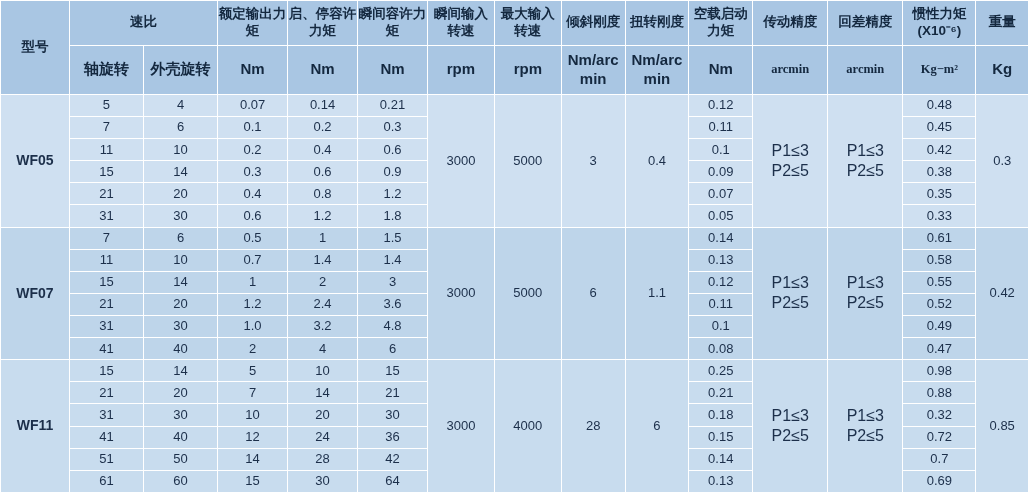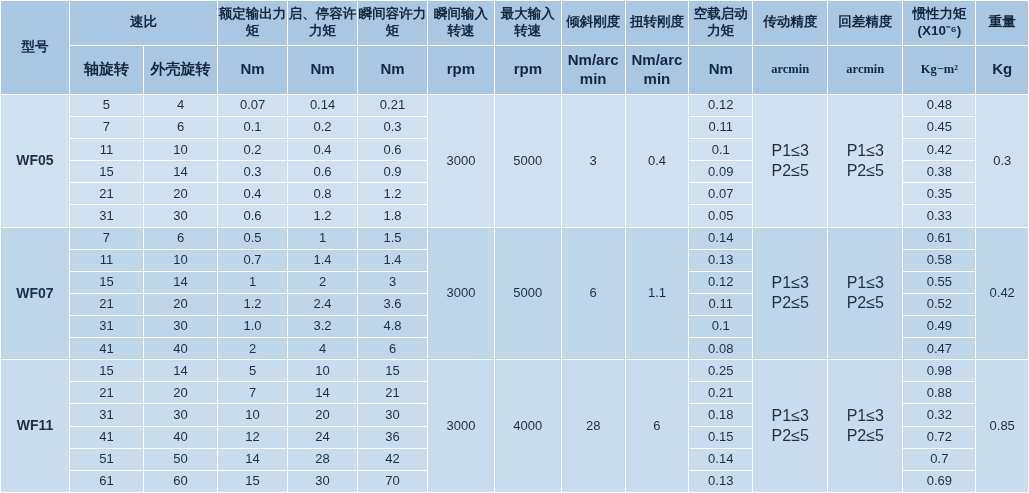--- a/index.html
+++ b/index.html
@@ -315,20 +315,20 @@
     <td class="band-a-alt">28</td>
     <td class="band-a-alt">42</td>
     <td class="band-a-alt">0.14</td>
     <td class="band-a-alt">0.7</td>
   </tr>
   <tr>
     <td class="band-a-alt">61</td>
     <td class="band-a-alt">60</td>
     <td class="band-a-alt">15</td>
     <td class="band-a-alt">30</td>
-    <td class="band-a-alt">70</td>
+    <td class="band-a-alt">64</td>
     <td class="band-a-alt">0.13</td>
     <td class="band-a-alt">0.69</td>
   </tr>
 
 </tbody>
     </table>
 </div>
 
 </body></html>

